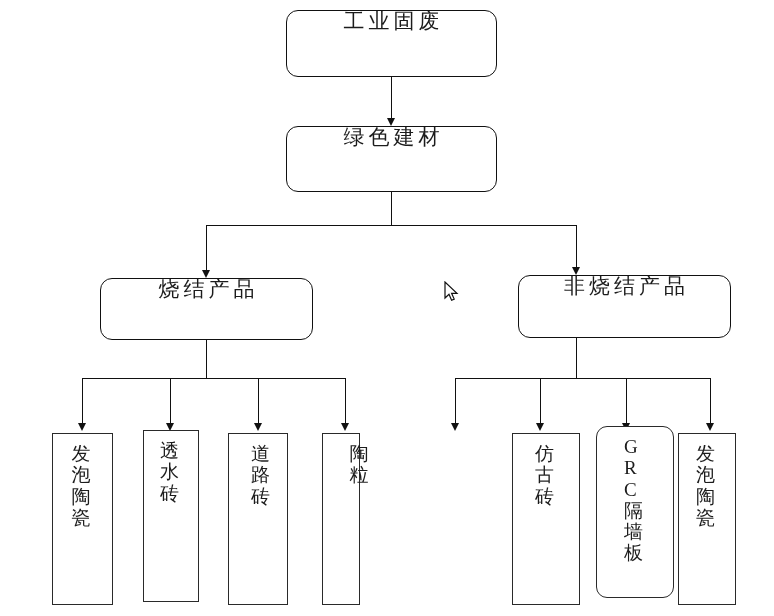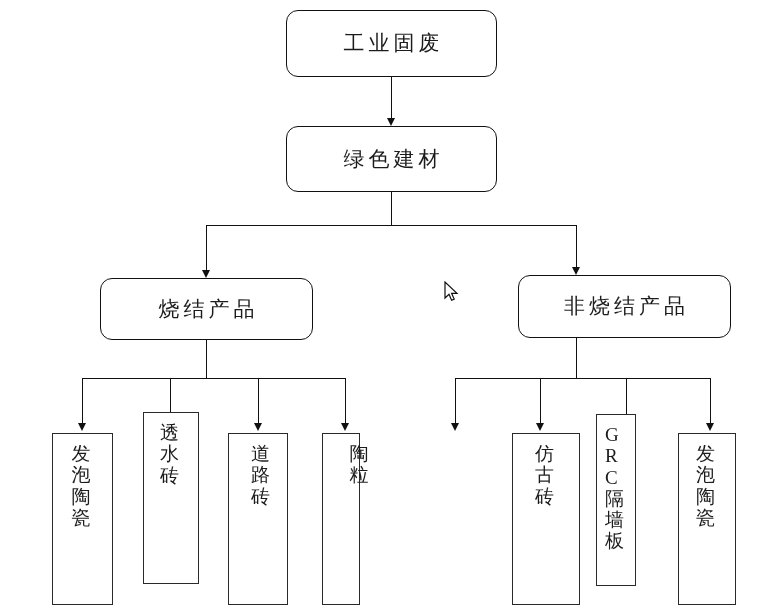--- a/index.html
+++ b/index.html
@@ -20,21 +20,21 @@
     overflow: hidden;
   }
   
   .node {
     position: absolute;
     box-sizing: border-box;
     border: 1.4px solid #111111;
     border-radius: 12px;
     background: #ffffff;
     display: flex;
-    align-items: center;
+    align-items: flex-start;
     justify-content: center;
   }
   .node-label {
     font-size: 21px;
     letter-spacing: 4px;
     line-height: 1;
     white-space: nowrap;
     color: #1c1c1c;
     text-indent: 4px;
   }
@@ -140,38 +140,38 @@
   <div class="vline" style="left:626px; top:378px; height:45px;"></div>
   <div class="arrow-head" style="left:621.5px; top:423px;"></div>
 
   <div class="vline" style="left:710px; top:378px; height:45px;"></div>
   <div class="arrow-head" style="left:705.5px; top:423px;"></div>
 
   <div class="leaf" style="left:52px; top:433px; width:61px; height:172px;">
     <span class="leaf-label">发泡陶瓷</span>
   </div>
 
-  <div class="leaf" style="left:143px; top:412px; width:56px; height:172px;">
+  <div class="leaf" style="left:143px; top:430px; width:56px; height:172px;">
     <span class="leaf-label">透水砖</span>
   </div>
 
   <div class="leaf" style="left:228px; top:433px; width:60px; height:172px;padding-left:8px;">
     <span class="leaf-label">道路砖</span>
   </div>
 
   <div class="leaf" style="left:322px; top:433px; width:38px; height:172px;padding-left:36px;">
     <span class="leaf-label">陶粒</span>
   </div>
 
 
   <div class="leaf" style="left:512px; top:433px; width:68px; height:172px;">
     <span class="leaf-label">仿古砖</span>
   </div>
 
-  <div class="leaf" style="left:596px; top:414px; width:40px; height:172px;">
+  <div class="leaf" style="left:596px; top:426px; width:78px; height:172px;border-radius:11px;">
     <span class="leaf-label">GRC隔墙板</span>
   </div>
 
   <div class="leaf" style="left:678px; top:433px; width:58px; height:172px;">
     <span class="leaf-label">发泡陶瓷</span>
   </div>
 
   <svg class="cursor" width="16" height="22" viewBox="0 0 16 22" style="left:444px; top:281px;">
     <path d="M1,1 L1,17 L5,13.2 L7.6,19.2 L10.2,18.1 L7.6,12.3 L13,12.3 Z" fill="#ffffff" stroke="#101010" stroke-width="1.2" stroke-linejoin="miter"></path>
   </svg>

